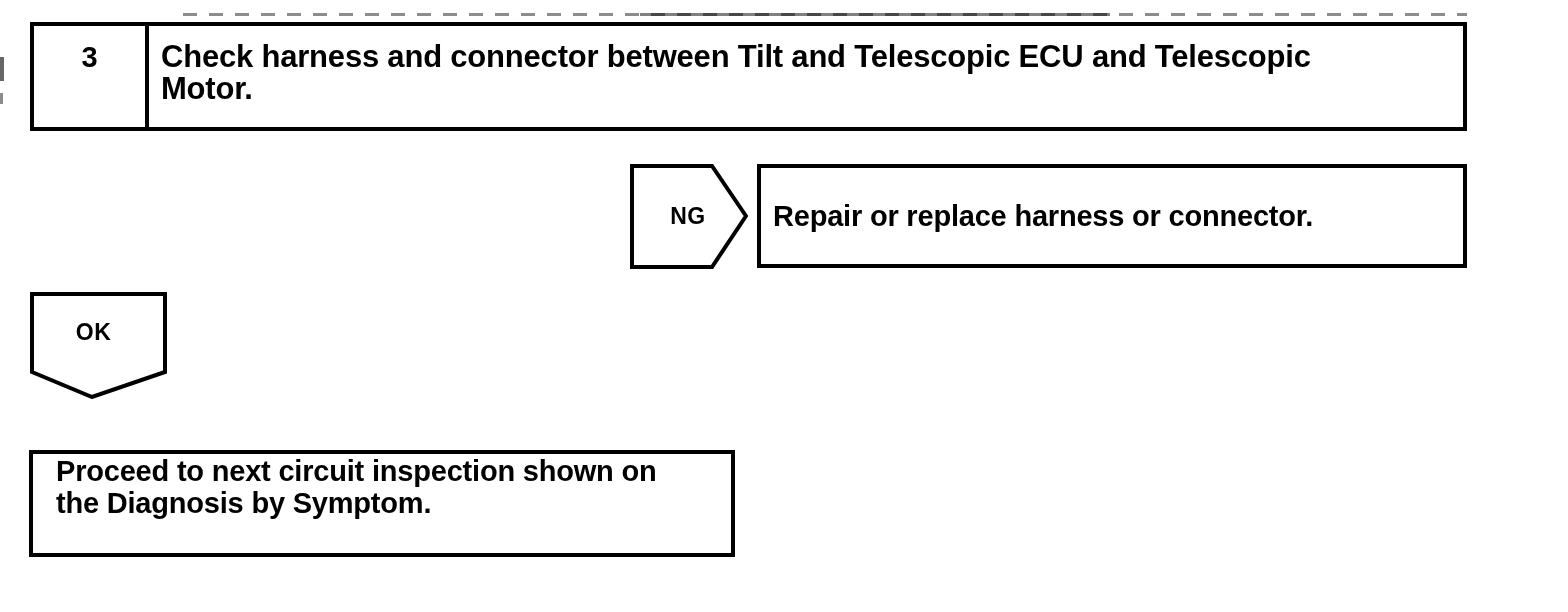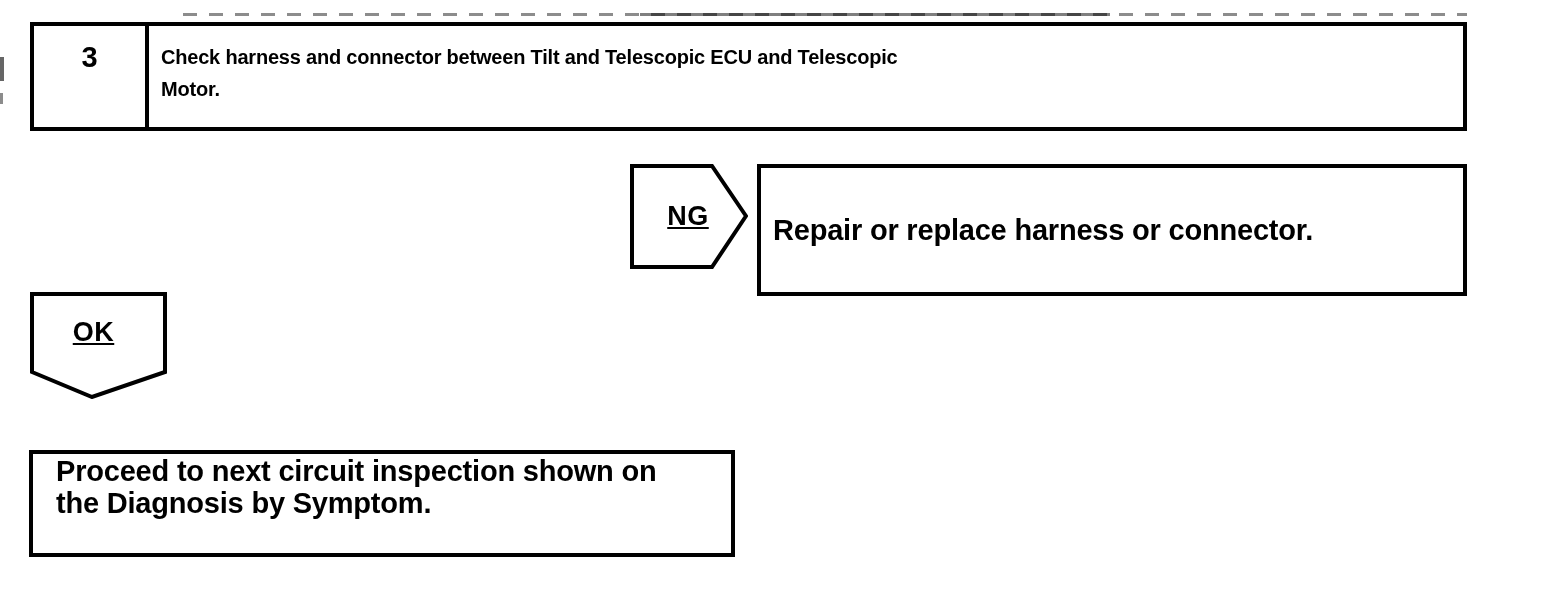--- a/index.html
+++ b/index.html
@@ -48,57 +48,56 @@
     border-right: 4px solid #000;
     box-sizing: border-box;
     text-align: center;
     padding-top: 15px;
     font-size: 29px;
     line-height: 32px;
   }
   .step-text {
     flex: 1;
     padding: 15px 14px 0 12px;
-    font-size: 20px;
+    font-size: 31px;
     line-height: 32px;
     letter-spacing: -0.2px;
     white-space: pre-line;
   }
 
   
   .shape { position: absolute; }
   .shape svg { position: absolute; left: 0; top: 0; display: block; }
   .shape-label {
     position: absolute;
     display: flex;
     align-items: center;
     justify-content: center;
-    font-size: 27px;
+    font-size: 23px;
     letter-spacing: 0.5px;
-    text-decoration: underline;
   }
   .ng-shape { left: 630px; top: 164px; width: 118px; height: 105px; }
   .ng-shape .shape-label { left: 14px; top: 0; width: 88px; height: 105px; }
 
   .ok-shape { left: 30px; top: 292px; width: 137px; height: 107px; }
   .ok-shape .shape-label { left: 0; top: 0; width: 127px; height: 80px; }
 
   
   .result-box {
     position: absolute;
     border: 4px solid #000;
     box-sizing: border-box;
     background: #fff;
     font-size: 29px;
     line-height: 32px;
     letter-spacing: -0.2px;
   }
   .ng-result {
     left: 757px; top: 164px;
-    width: 710px; height: 132px;
+    width: 710px; height: 104px;
     display: flex;
     align-items: center;
     padding-left: 12px;
   }
   .ok-result {
     left: 29px; top: 450px;
     width: 706px; height: 107px;
     padding: 1px 12px 0 23px;
   }
   .result-text { white-space: pre-line; }

